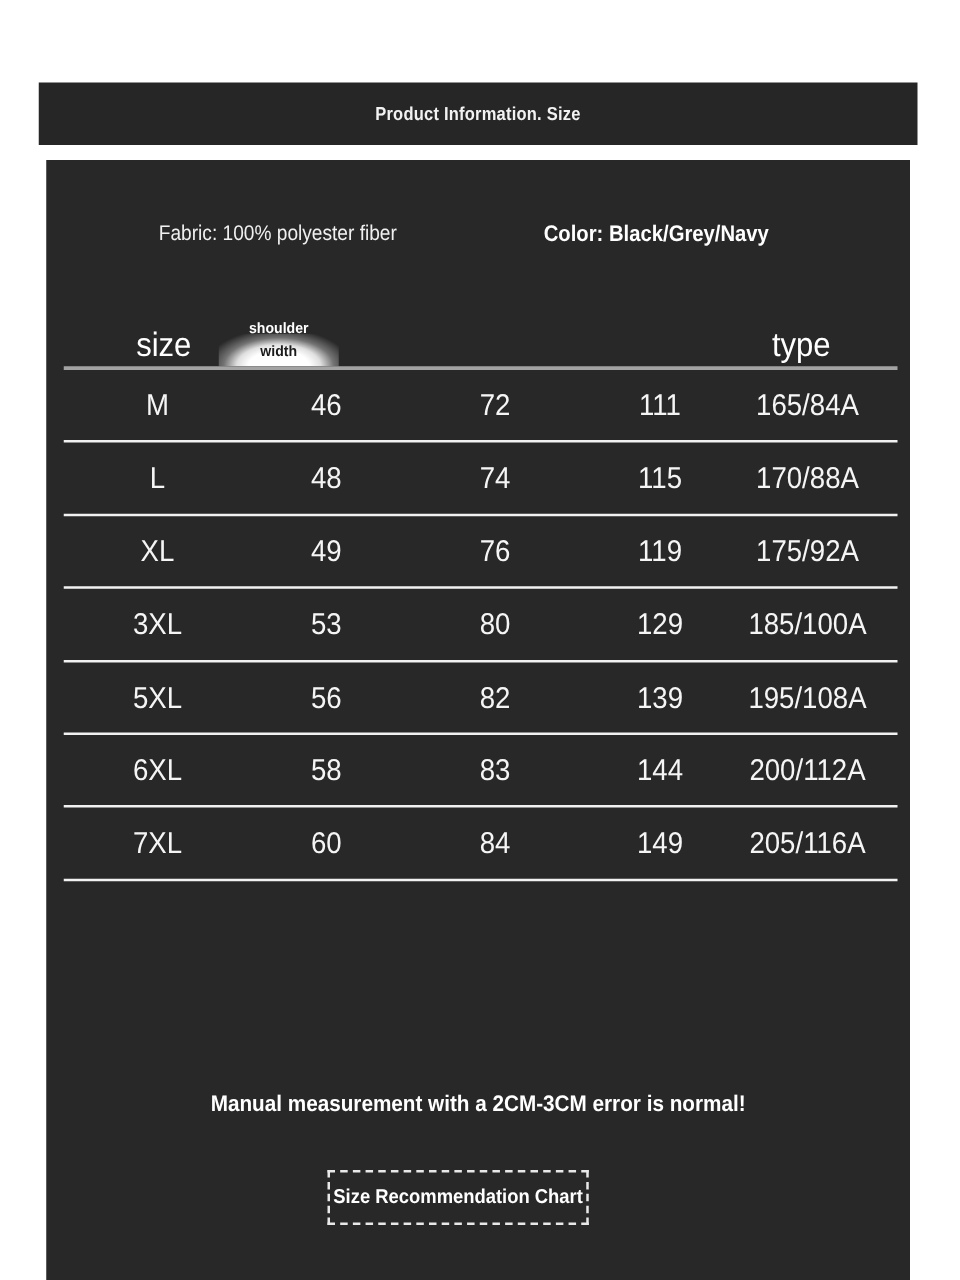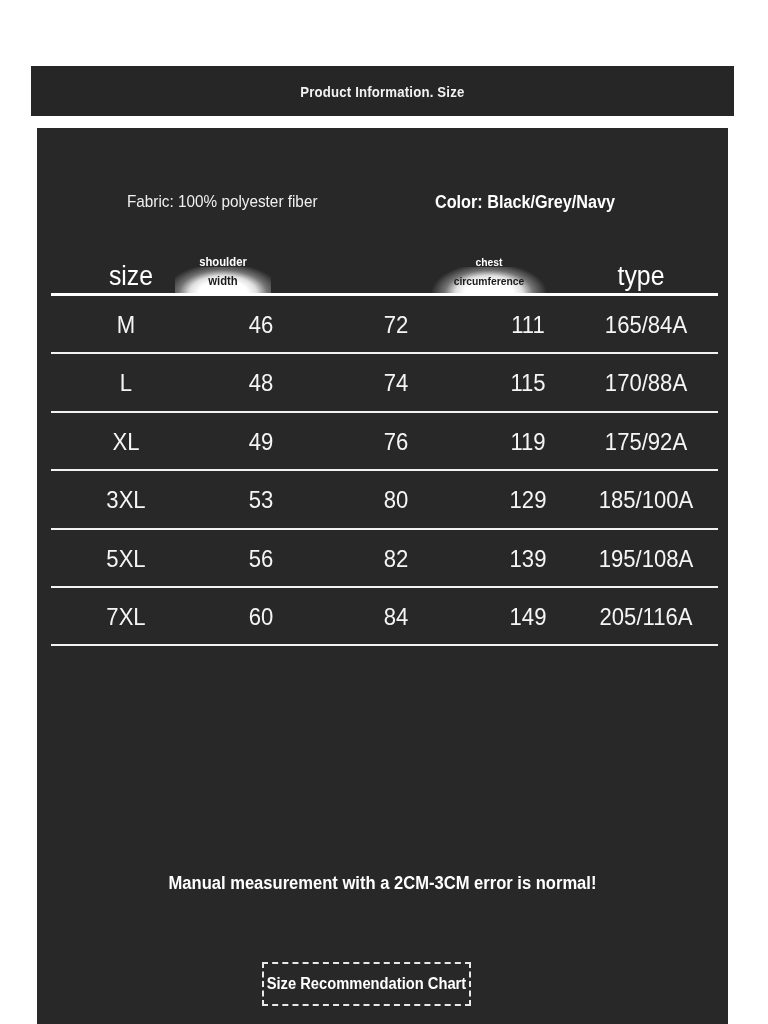--- a/index.html
+++ b/index.html
@@ -46,21 +46,21 @@
     top: 128px;
     width: 691px;
     height: 896px;
     background: #282828;
   }
 
   
   .meta-row {
     position: absolute;
     left: 0;
-    top: 64px;
+    top: 49px;
     width: 691px;
     height: 30px;
   }
   .meta-fabric {
     position: absolute;
     left: 90px;
     top: 0;
     color: #f0f0f0;
     font-size: 17px;
     font-weight: 500;
@@ -84,21 +84,21 @@
   .table-wrap {
     position: absolute;
     left: 14px;
     top: 120px;
     width: 667px;
   }
 
   .thead {
     position: relative;
     height: 48px;
-    border-bottom: 3px solid #ffffff;
+    border-bottom: 3px solid #a3a3a3;
     overflow: hidden;
   }
 
   .th {
     position: absolute;
     bottom: 0;
     text-align: center;
     color: #ffffff;
   }
 
@@ -197,21 +197,21 @@
     color: #ffffff;
     font-size: 18px;
     font-weight: 700;
     transform: scaleX(0.92);
     white-space: nowrap;
   }
 
   .rec-button {
     position: absolute;
     left: 225px;
-    top: 834px;
+    top: 808px;
     width: 209px;
     height: 44px;
     border: 2px dashed #e8e8e8;
     display: flex;
     align-items: center;
     justify-content: center;
     background: transparent;
     cursor: pointer;
   }
   .rec-button-label {
@@ -244,25 +244,20 @@
 
         <div class="th th-plain th-size">size</div>
 
         <div class="th th-stack th-shoulder">
           <div class="glow"></div>
           <div class="stack-top">shoulder</div>
           <div class="stack-bot">width</div>
         </div>
 
 
-        <div class="th th-stack th-chest">
-          <div class="glow"></div>
-          <div class="stack-top">chest</div>
-          <div class="stack-bot">circumference</div>
-        </div>
 
         <div class="th th-plain th-type">type</div>
       </div>
 
       <div class="trow">
         <div class="td c0">M</div>
         <div class="td c1">46</div>
         <div class="td c2">72</div>
         <div class="td c3">111</div>
         <div class="td c4">165/84A</div>
@@ -295,20 +290,27 @@
 
 
       <div class="trow">
         <div class="td c0">5XL</div>
         <div class="td c1">56</div>
         <div class="td c2">82</div>
         <div class="td c3">139</div>
         <div class="td c4">195/108A</div>
       </div>
 
+      <div class="trow">
+        <div class="td c0">6XL</div>
+        <div class="td c1">58</div>
+        <div class="td c2">83</div>
+        <div class="td c3">144</div>
+        <div class="td c4">200/112A</div>
+      </div>
 
       <div class="trow">
         <div class="td c0">7XL</div>
         <div class="td c1">60</div>
         <div class="td c2">84</div>
         <div class="td c3">149</div>
         <div class="td c4">205/116A</div>
       </div>
 
     </div>

